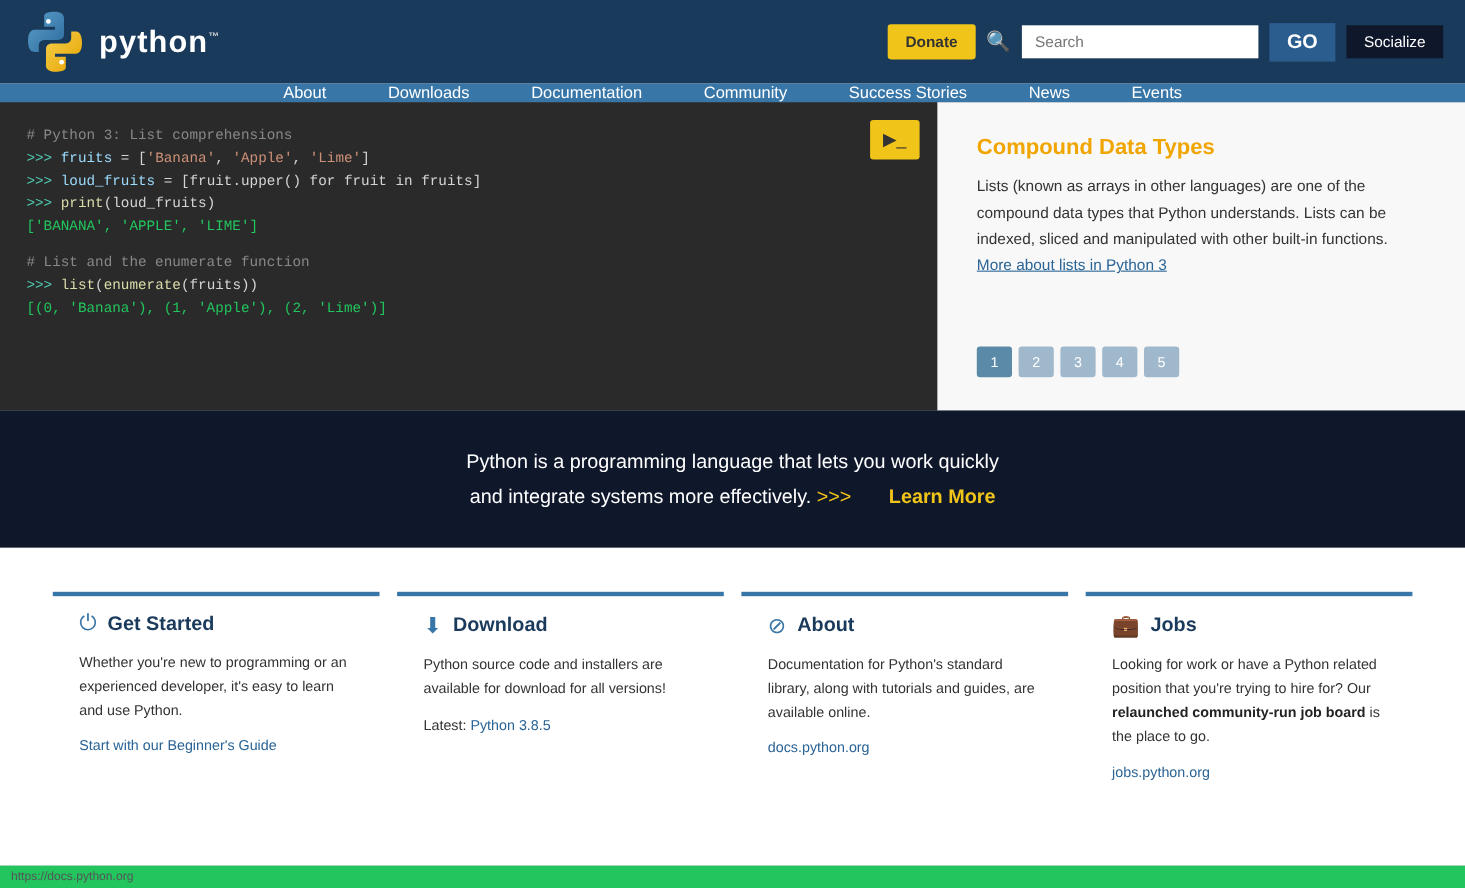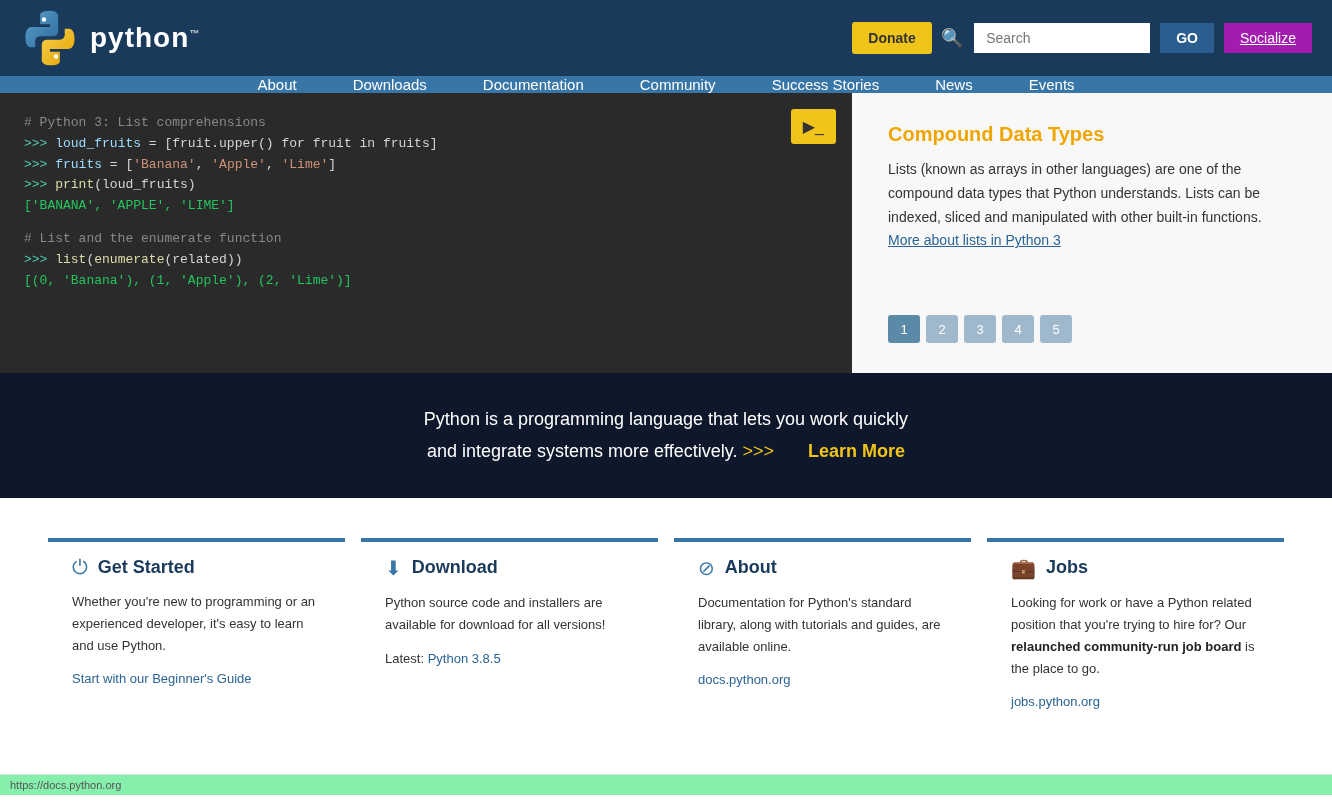--- a/index.html
+++ b/index.html
@@ -52,40 +52,39 @@
     }
     .search-icon-wrap {
       color: #fff;
       font-size: 18px;
     }
     .search-input {
       padding: 7px 12px;
       font-size: 14px;
       border: none;
       outline: none;
-      width: 176px;
+      width: 215px;
       background: #fff;
     }
     .go-btn {
       background: #2b5d8e;
       color: #fff;
       border: none;
       padding: 7px 16px;
-      font-size: 14px;
+      font-size: 18px;
       font-weight: bold;
       cursor: pointer;
     }
     .socialize-btn {
-      background: #a21caf;
+      background: #0f172a;
       color: #fff;
       border: none;
       padding: 7px 16px;
       font-size: 14px;
       cursor: pointer;
-      text-decoration: underline;
     }
 
     
     .nav {
       background: #3876a8;
       display: flex;
       justify-content: center;
     }
     .nav a {
       color: #fff;
@@ -234,27 +233,27 @@
       text-decoration: none;
       font-size: 13px;
     }
     .card-text b {
       font-weight: bold;
       color: #222;
     }
 
     
     .statusbar {
-      background: #86efac;
+      background: #22c55e;
       padding: 4px 10px;
       font-size: 11px;
       color: #555;
       border-top: 1px solid #ddd;
       position: fixed;
-      bottom: 12px;
+      bottom: 0;
       left: 0;
       right: 0;
     }
   </style>
 </head>
 <body>
 
 <header class="header">
   <div class="logo-area">
 
@@ -294,27 +293,27 @@
   <a href="#">Community</a>
   <a href="#">Success Stories</a>
   <a href="#">News</a>
   <a href="#">Events</a>
 </nav>
 
 <section class="hero">
   <div class="code-panel">
     <button class="code-run-btn">▶_</button>
     <div><span class="code-comment"># Python 3: List comprehensions</span></div>
+    <div><span class="code-prompt">&gt;&gt;&gt; </span><span style="color:#9cdcfe">fruits</span><span style="color:#d4d4d4"> = [</span><span class="code-string">'Banana'</span><span style="color:#d4d4d4">, </span><span class="code-string">'Apple'</span><span style="color:#d4d4d4">, </span><span class="code-string">'Lime'</span><span style="color:#d4d4d4">]</span></div>
     <div><span class="code-prompt">&gt;&gt;&gt; </span><span style="color:#9cdcfe">loud_fruits</span><span style="color:#d4d4d4"> = [fruit.upper() for fruit in fruits]</span></div>
-    <div><span class="code-prompt">&gt;&gt;&gt; </span><span style="color:#9cdcfe">fruits</span><span style="color:#d4d4d4"> = [</span><span class="code-string">'Banana'</span><span style="color:#d4d4d4">, </span><span class="code-string">'Apple'</span><span style="color:#d4d4d4">, </span><span class="code-string">'Lime'</span><span style="color:#d4d4d4">]</span></div>
     <div><span class="code-prompt">&gt;&gt;&gt; </span><span style="color:#dcdcaa">print</span><span style="color:#d4d4d4">(loud_fruits)</span></div>
     <div><span class="code-output">['BANANA', 'APPLE', 'LIME']</span></div>
     <div class="code-divider"></div>
     <div><span class="code-comment"># List and the enumerate function</span></div>
-    <div><span class="code-prompt">&gt;&gt;&gt; </span><span style="color:#dcdcaa">list</span><span style="color:#d4d4d4">(</span><span style="color:#dcdcaa">enumerate</span><span style="color:#d4d4d4">(related))</span></div>
+    <div><span class="code-prompt">&gt;&gt;&gt; </span><span style="color:#dcdcaa">list</span><span style="color:#d4d4d4">(</span><span style="color:#dcdcaa">enumerate</span><span style="color:#d4d4d4">(fruits))</span></div>
     <div><span class="code-output">[(0, 'Banana'), (1, 'Apple'), (2, 'Lime')]</span></div>
   </div>
   <div class="info-panel">
     <div>
       <div class="info-title">Compound Data Types</div>
       <div class="info-text">
         <span>Lists (known as arrays in other languages) are one of the compound data types that Python understands. Lists can be indexed, sliced and manipulated with other built-in functions.</span>
         <span> </span><a href="#" class="info-link">More about lists in Python 3</a>
       </div>
     </div>

